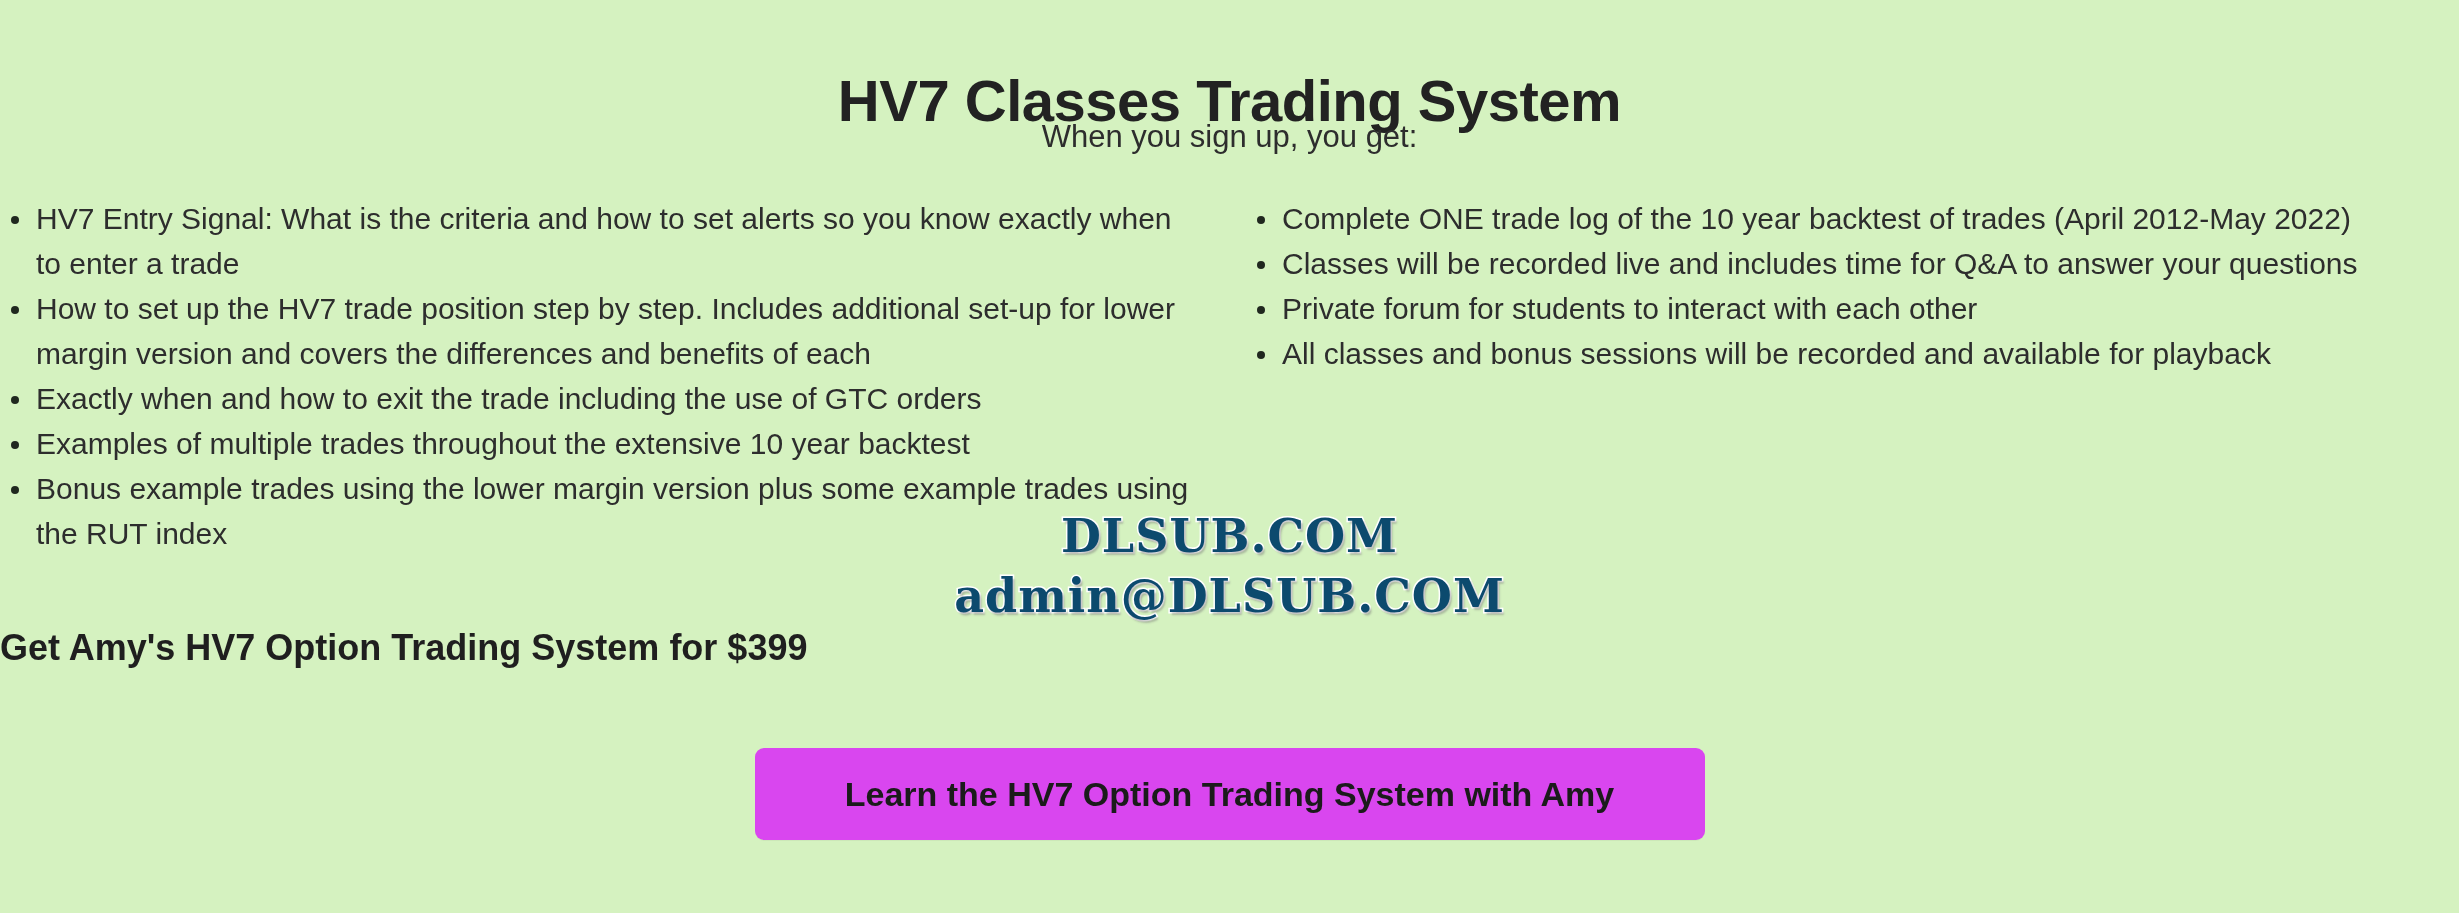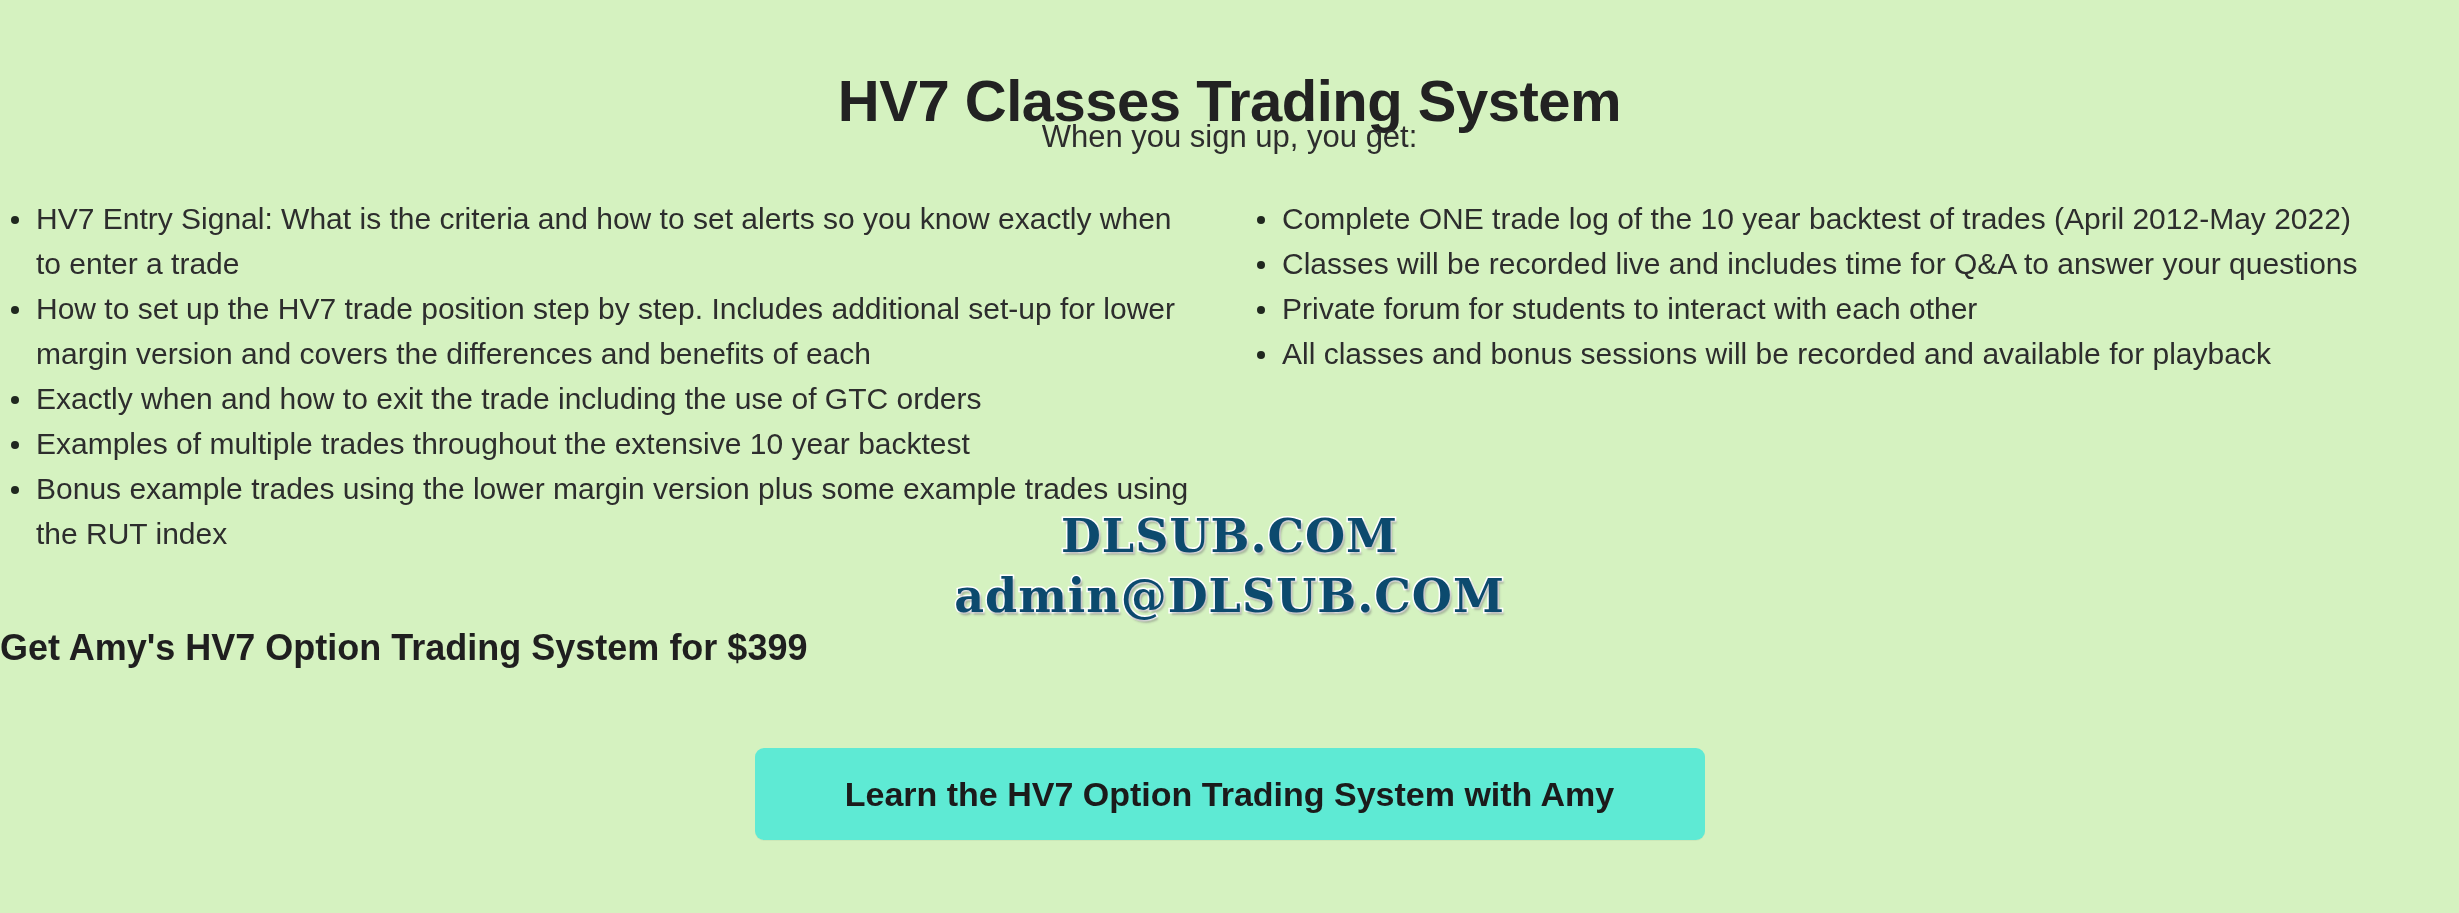--- a/index.html
+++ b/index.html
@@ -141,21 +141,21 @@
     width: 2459px;
     display: flex;
     justify-content: center;
   }
   .cta-button {
     display: inline-flex;
     align-items: center;
     justify-content: center;
     width: 950px;
     height: 92px;
-    background: #5eead4;
+    background: #d946ef;
     border: none;
     border-radius: 9px;
     font-family: "Liberation Sans", sans-serif;
     font-size: 34px;
     font-weight: 700;
     color: #1b1b1b;
     cursor: pointer;
     box-shadow: 0 1px 0 rgba(0,0,0,0.04);
   }
 </style>

